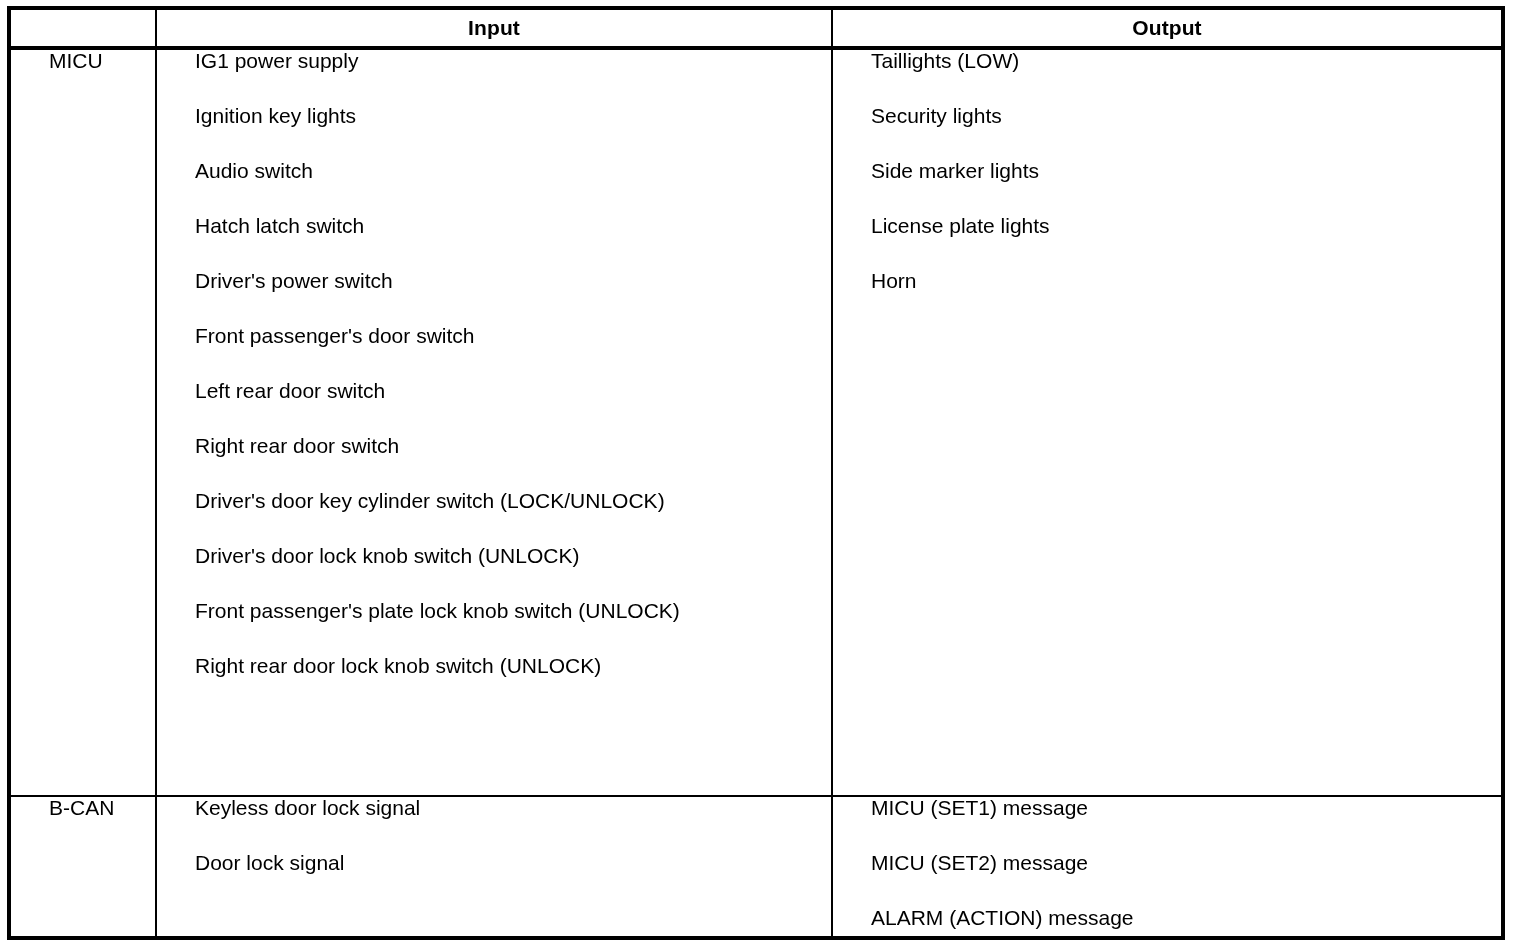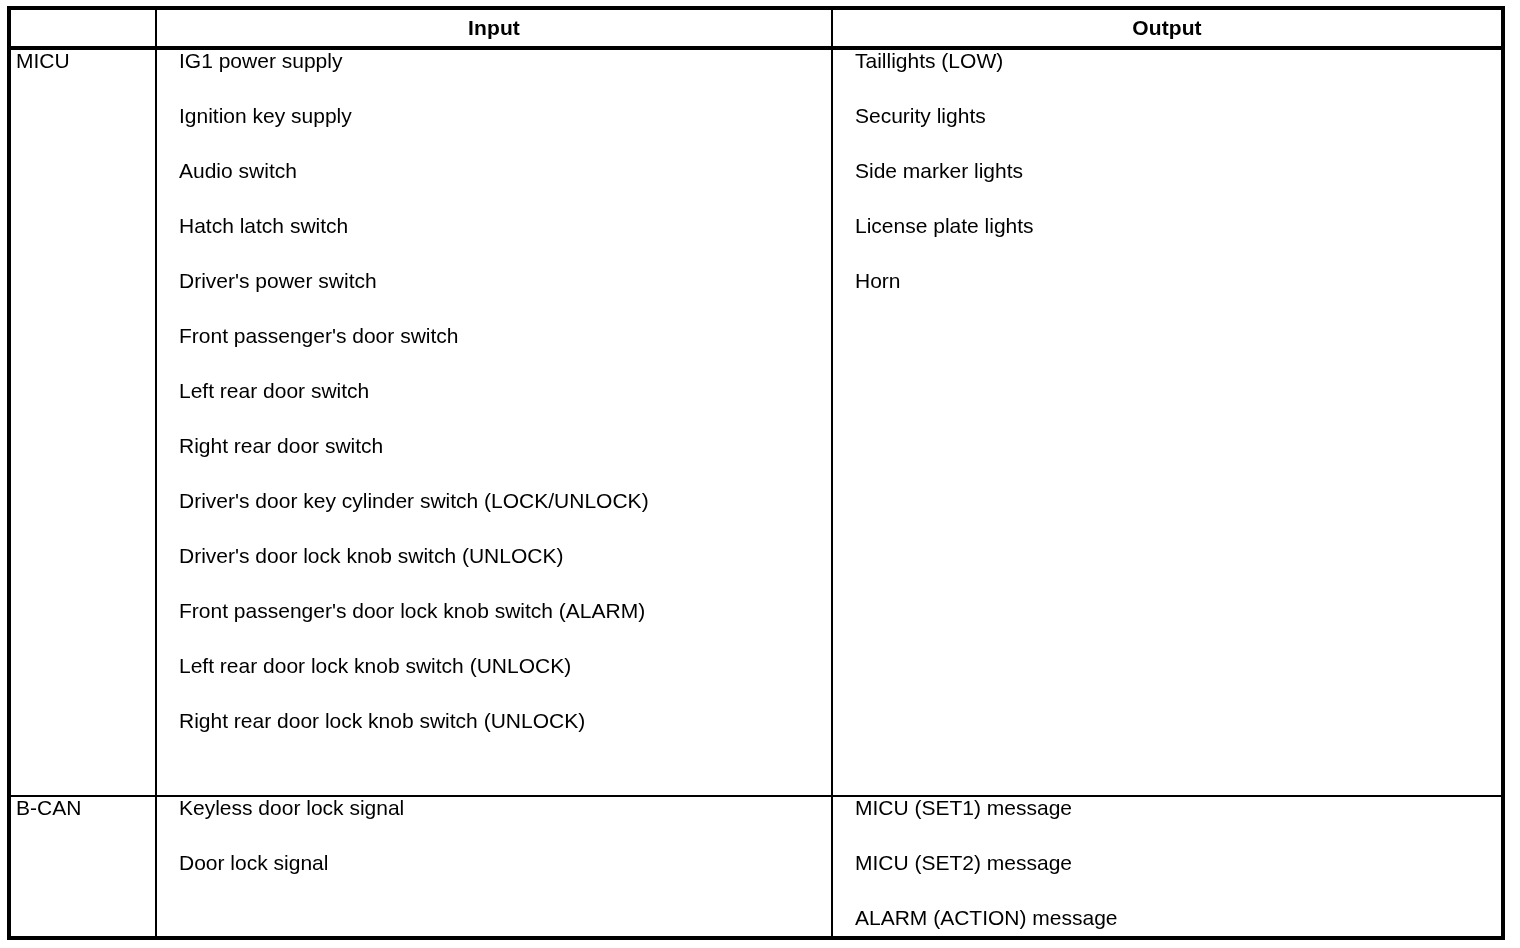--- a/index.html
+++ b/index.html
@@ -86,26 +86,26 @@
   .cell-input  { left: 146px; width: 674px; }
   .cell-output { left: 822px; width: 668px; }
 
   .sec-micu  { top: 40px;  height: 745px; }
   .sec-bcan  { top: 787px; height: 143px; }
 
   .entry {
     font-size: 21px;
     line-height: 21px;
     white-space: nowrap;
-    padding-left: 22px;
+    padding-left: 5px;
     height: 55px;
   }
   .cell-module .entry { padding-left: 3px; }
 
-  .entry-text { display: block; }
+  .entry-text { display: block; margin-left: 33px; }
 </style>
 </head>
 <body>
 
 <div id="page">
   <div class="table-frame">
 
     <div class="hdr hdr-input">Input</div>
     <div class="hdr hdr-output">Output</div>
 
@@ -118,21 +118,21 @@
       <div class="entry">
           <span class="entry-text">MICU</span>
         </div>
     </div>
 
     <div class="cell cell-input sec-micu">
       <div class="entry">
           <span class="entry-text">IG1 power supply</span>
         </div>
       <div class="entry">
-          <span class="entry-text">Ignition key supply</span>
+          <span class="entry-text">Ignition key lights</span>
         </div>
       <div class="entry">
           <span class="entry-text">Audio switch</span>
         </div>
       <div class="entry">
           <span class="entry-text">Hatch latch switch</span>
         </div>
       <div class="entry">
           <span class="entry-text">Driver's power switch</span>
         </div>
@@ -145,24 +145,21 @@
       <div class="entry">
           <span class="entry-text">Right rear door switch</span>
         </div>
       <div class="entry">
           <span class="entry-text">Driver's door key cylinder switch (LOCK/UNLOCK)</span>
         </div>
       <div class="entry">
           <span class="entry-text">Driver's door lock knob switch (UNLOCK)</span>
         </div>
       <div class="entry">
-          <span class="entry-text">Front passenger's door lock knob switch (ALARM)</span>
-        </div>
-      <div class="entry">
-          <span class="entry-text">Left rear door lock knob switch (UNLOCK)</span>
+          <span class="entry-text">Front passenger's plate lock knob switch (UNLOCK)</span>
         </div>
       <div class="entry">
           <span class="entry-text">Right rear door lock knob switch (UNLOCK)</span>
         </div>
     </div>
 
     <div class="cell cell-output sec-micu">
       <div class="entry">
           <span class="entry-text">Taillights (LOW)</span>
         </div>

